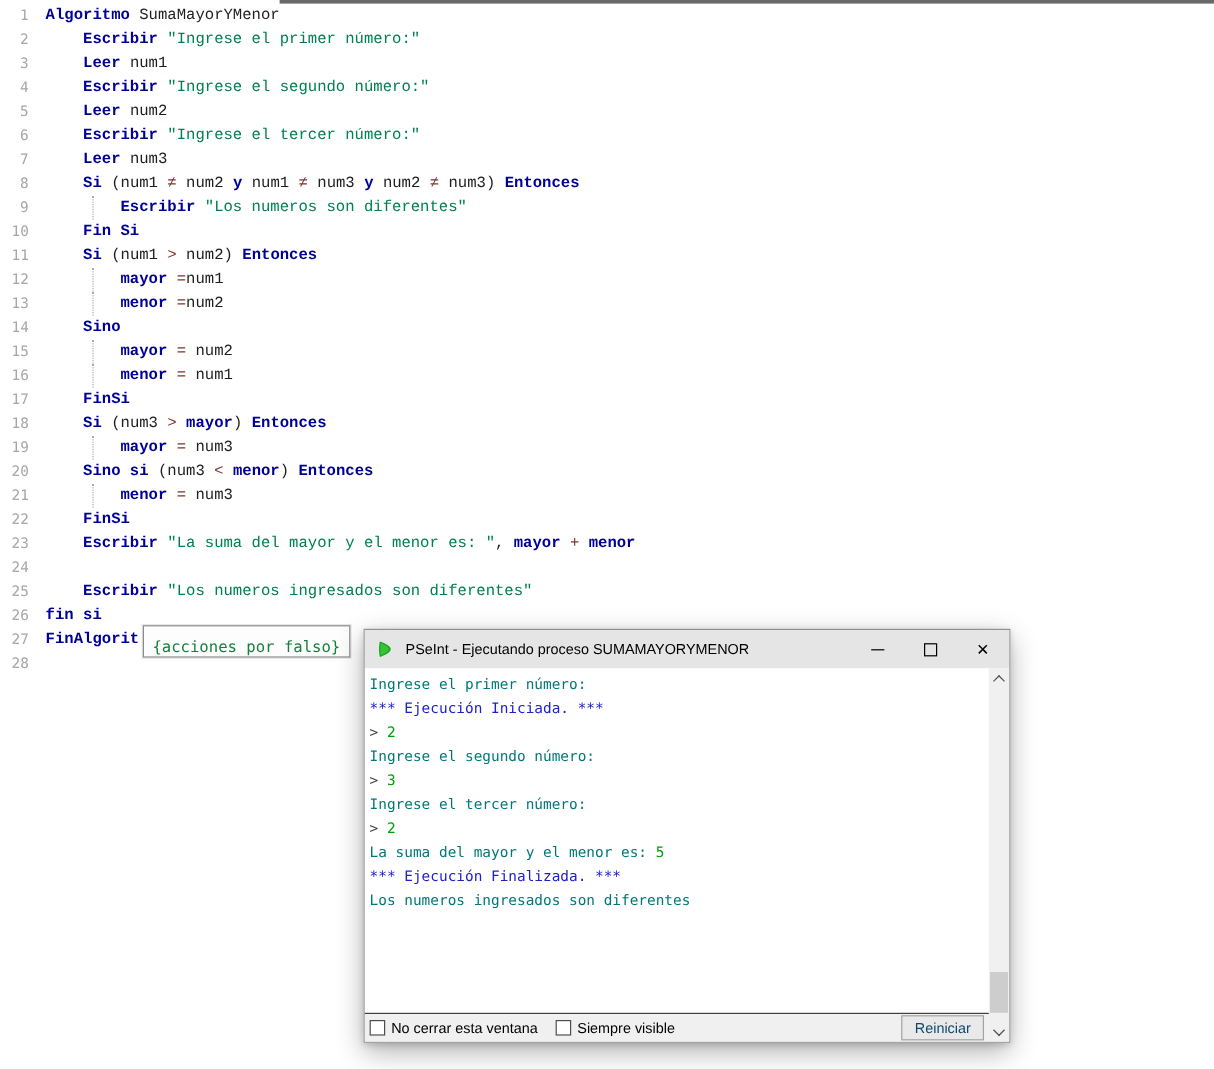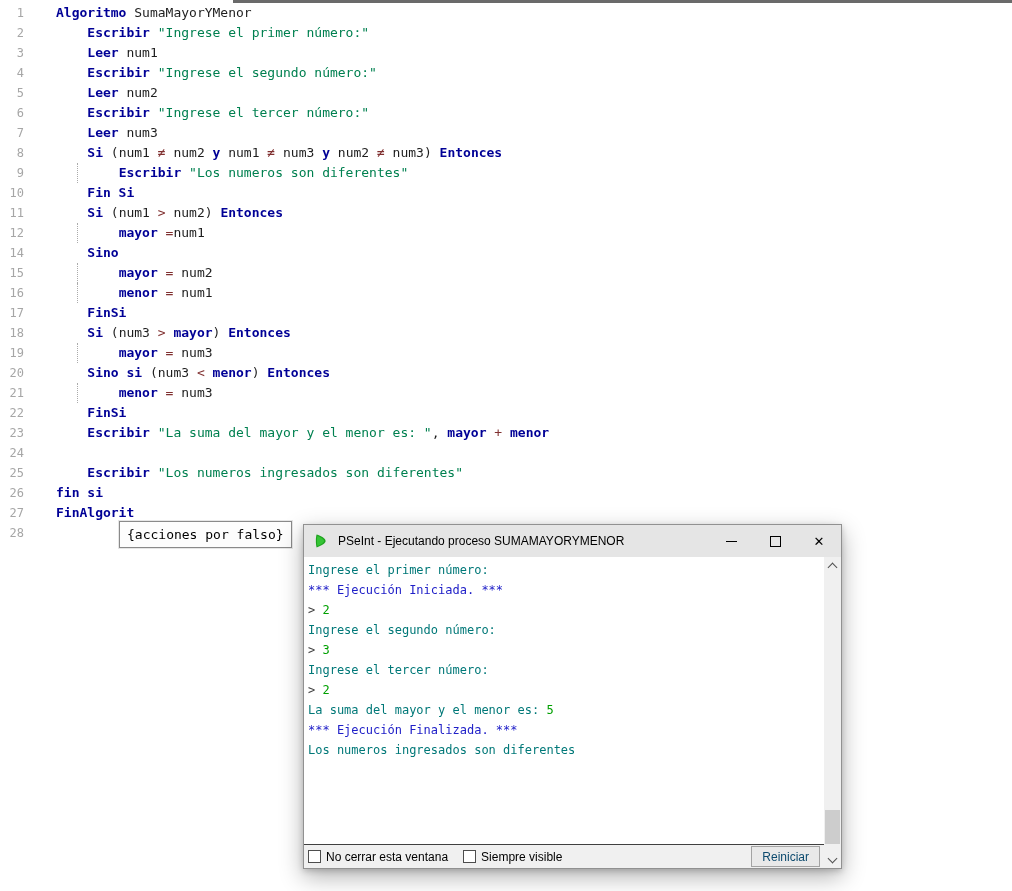--- a/index.html
+++ b/index.html
@@ -10,33 +10,33 @@
   
   .topbar{position:absolute;left:233px;top:0;width:779px;height:3px;background:#6a6a6a;}
 
   
   .editor{
     position:absolute;left:0;top:3px;width:1012px;
     font-family:"DejaVu Sans Mono",monospace;font-size:13px;line-height:20px;
   }
   .cl{position:relative;display:flex;height:20px;}
   .ln{flex:none;width:24px;text-align:right;color:#a6a6a6;font-size:12px;}
-  .ct{white-space:pre;margin-left:32px;color:#1e1e1e;}
+  .ct{white-space:pre;margin-left:14px;color:#1e1e1e;font-family:Liberation Mono, monospace;}
   .kw{color:#000096;font-weight:bold;}
   .id,.pl{color:#1e1e1e;}
   .str{color:#008050;}
   .op{color:#803030;}
   .ig{position:absolute;left:77px;top:0;height:20px;border-left:1px dotted #aaaaaa;}
 
   
   .tooltip{
     position:absolute;left:119px;top:521px;height:25px;padding:0 7px;
     background:#fdfdfd;border:1px solid #8a8a8a;box-shadow:0 0 0 1px #e6e6e6;
-    color:#000000;font-family:"DejaVu Sans Mono",monospace;font-size:13px;
-    display:flex;align-items:center;z-index:5;
+    color:#15803d;font-family:"DejaVu Sans Mono",monospace;font-size:13px;
+    display:flex;align-items:flex-end;z-index:5;
   }
 
   
   .window{
     position:absolute;left:303px;top:524px;width:539px;height:345px;box-sizing:border-box;
     background:#ffffff;border:1px solid #919191;
     box-shadow:0 8px 22px rgba(0,0,0,.30), 0 2px 6px rgba(0,0,0,.18);z-index:10;
   }
   .titlebar{position:absolute;top:0;left:0;right:0;height:32px;display:flex;align-items:center;background:#e5e5e5;}
   .title-icon{margin-left:9px;flex:none;display:flex;}
@@ -129,20 +129,25 @@
         <span class="ct"><span class="pl">    </span><span class="kw">Fin Si</span></span>
       </div>
       <div class="cl">
         <span class="ln">11</span>
         <span class="ct"><span class="pl">    </span><span class="kw">Si</span><span class="pl"> (</span><span class="id">num1</span><span class="pl"> </span><span class="op">&gt;</span><span class="pl"> </span><span class="id">num2</span><span class="pl">) </span><span class="kw">Entonces</span></span>
       </div>
       <div class="cl">
         <i class="ig"></i>
         <span class="ln">12</span>
         <span class="ct"><span class="pl">        </span><span class="kw">mayor</span><span class="pl"> </span><span class="op">=</span><span class="id">num1</span></span>
+      </div>
+      <div class="cl">
+        <i class="ig"></i>
+        <span class="ln">13</span>
+        <span class="ct"><span class="pl">        </span><span class="kw">menor</span><span class="pl"> </span><span class="op">=</span><span class="id">num2</span></span>
       </div>
       <div class="cl">
         <span class="ln">14</span>
         <span class="ct"><span class="pl">    </span><span class="kw">Sino</span></span>
       </div>
       <div class="cl">
         <i class="ig"></i>
         <span class="ln">15</span>
         <span class="ct"><span class="pl">        </span><span class="kw">mayor</span><span class="pl"> </span><span class="op">=</span><span class="pl"> </span><span class="id">num2</span></span>
       </div>

